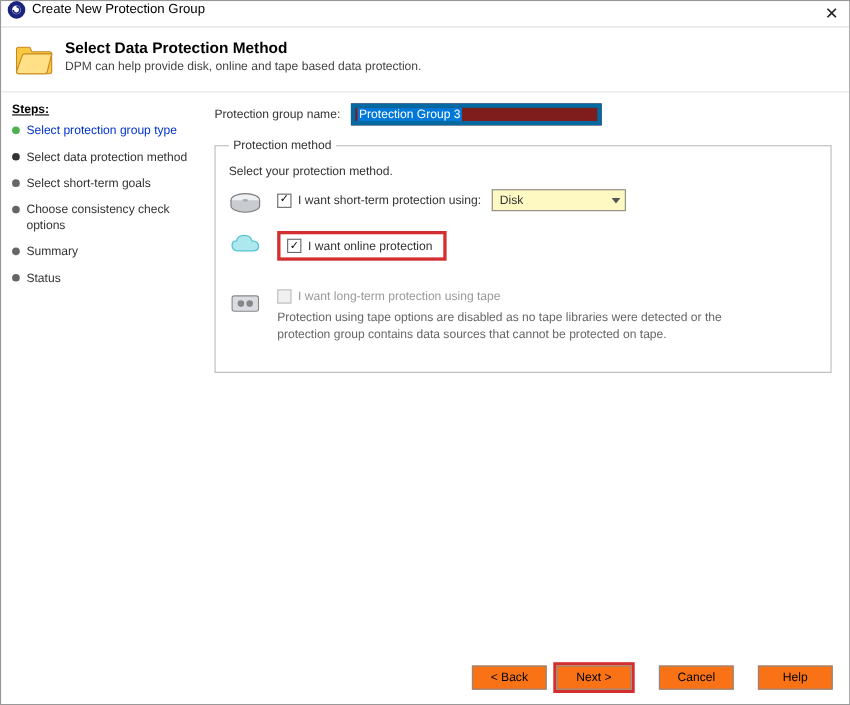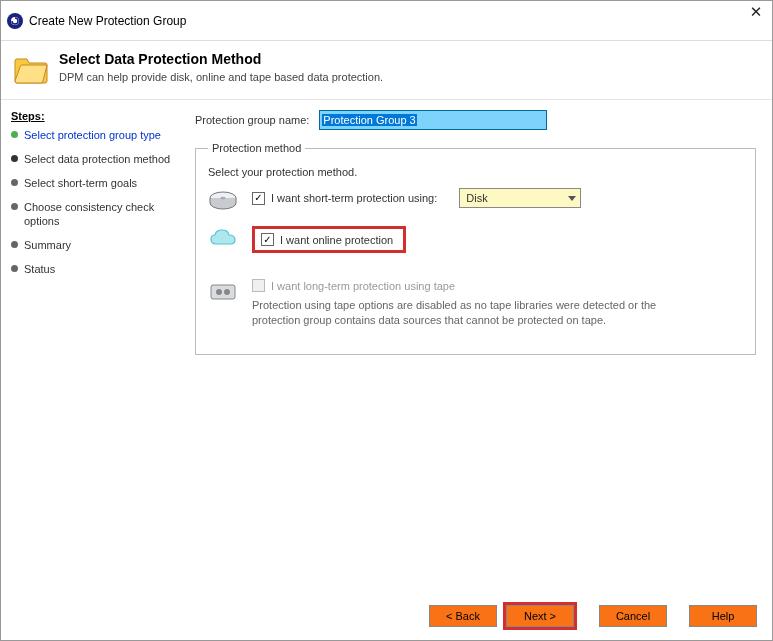--- a/index.html
+++ b/index.html
@@ -1,19 +1,19 @@
 <!DOCTYPE html>
 <html><head>
   <meta charset="utf-8">
   <style>
     * { box-sizing: border-box; margin: 0; padding: 0; font-family: 'Segoe UI', Tahoma, sans-serif; }
     body { width: 773px; height: 641px; background: #fff; border: 1px solid #999; overflow: hidden; }
     
     .titlebar {
-      height: 40px; display: flex; align-items: center; padding: 0 6px;
+      height: 24px; display: flex; padding: 0 6px;
       border-bottom: 1px solid #ddd; position: relative;
     }
     .titlebar-icon {
       width: 16px; height: 16px; background: #1a237e; border-radius: 50%;
       display: flex; align-items: center; justify-content: center;
     }
     .titlebar-icon svg { width: 10px; height: 10px; }
     .titlebar-text { font-size: 12px; margin-left: 6px; color: #000; }
     .titlebar-close { position: absolute; right: 6px; top: 2px; width: 20px; text-align: center;
       font-size: 15px; color: #222; cursor: default; }
@@ -43,37 +43,37 @@
     .bullet.active { background: #333; }
     .bullet.pending { background: #666; }
     .sidebar-item .link { color: #0033cc; cursor: default; }
     .sidebar-item .static { color: #333; }
     
     .main { flex: 1; padding: 10px 16px 10px 6px; color: #333; }
     .field-row {
       display: flex; align-items: center; gap: 10px; margin-bottom: 12px; font-size: 11px;
     }
     .input-display {
-      width: 228px; height: 20px; border: 1px solid #0369a1; background: #7dd3fc;
+      width: 228px; height: 20px; border: 4px solid #0369a1; background: #7f1d1d;
       font-size: 11px; padding: 1px 2px; display: flex; align-items: center;
     }
     .input-display span { background: #0078d7; color: #fff; padding: 0 1px; }
     
     fieldset.method-group {
       border: 1px solid #bbb; padding: 10px 12px 12px; font-size: 11px; position: relative;
     }
     fieldset.method-group legend { padding: 0 4px; color: #333; font-size: 11px; }
     .method-instruction { margin: 2px 0 10px; color: #333; }
     
     .option-row {
       display: flex; align-items: flex-start; gap: 14px; margin-bottom: 14px;
     }
     .option-icon { width: 30px; flex-shrink: 0; display:flex; align-items:center; justify-content:center; }
     .option-icon svg { width: 30px; height: 24px; }
-    .option-body { flex: 1; display: flex; align-items: center; gap: 22px; }
+    .option-body { flex: 1; display: flex; align-items: center; gap: 10px; }
     .checkbox-label { display: flex; align-items: center; gap: 6px; font-size: 11px; }
     .checkbox {
       width: 13px; height: 13px; border: 1px solid #666; background: #fff;
       display: flex; align-items: center; justify-content: center; font-size: 10px;
     }
     .checkbox.checked::after { content: "✓"; color: #000; line-height: 1; }
     .checkbox.disabled { background: #f0f0f0; border-color: #bbb; }
     .select {
       width: 122px; height: 20px; border: 1px solid #888; background: #fef9c3;
       display: flex; align-items: center; justify-content: space-between;

